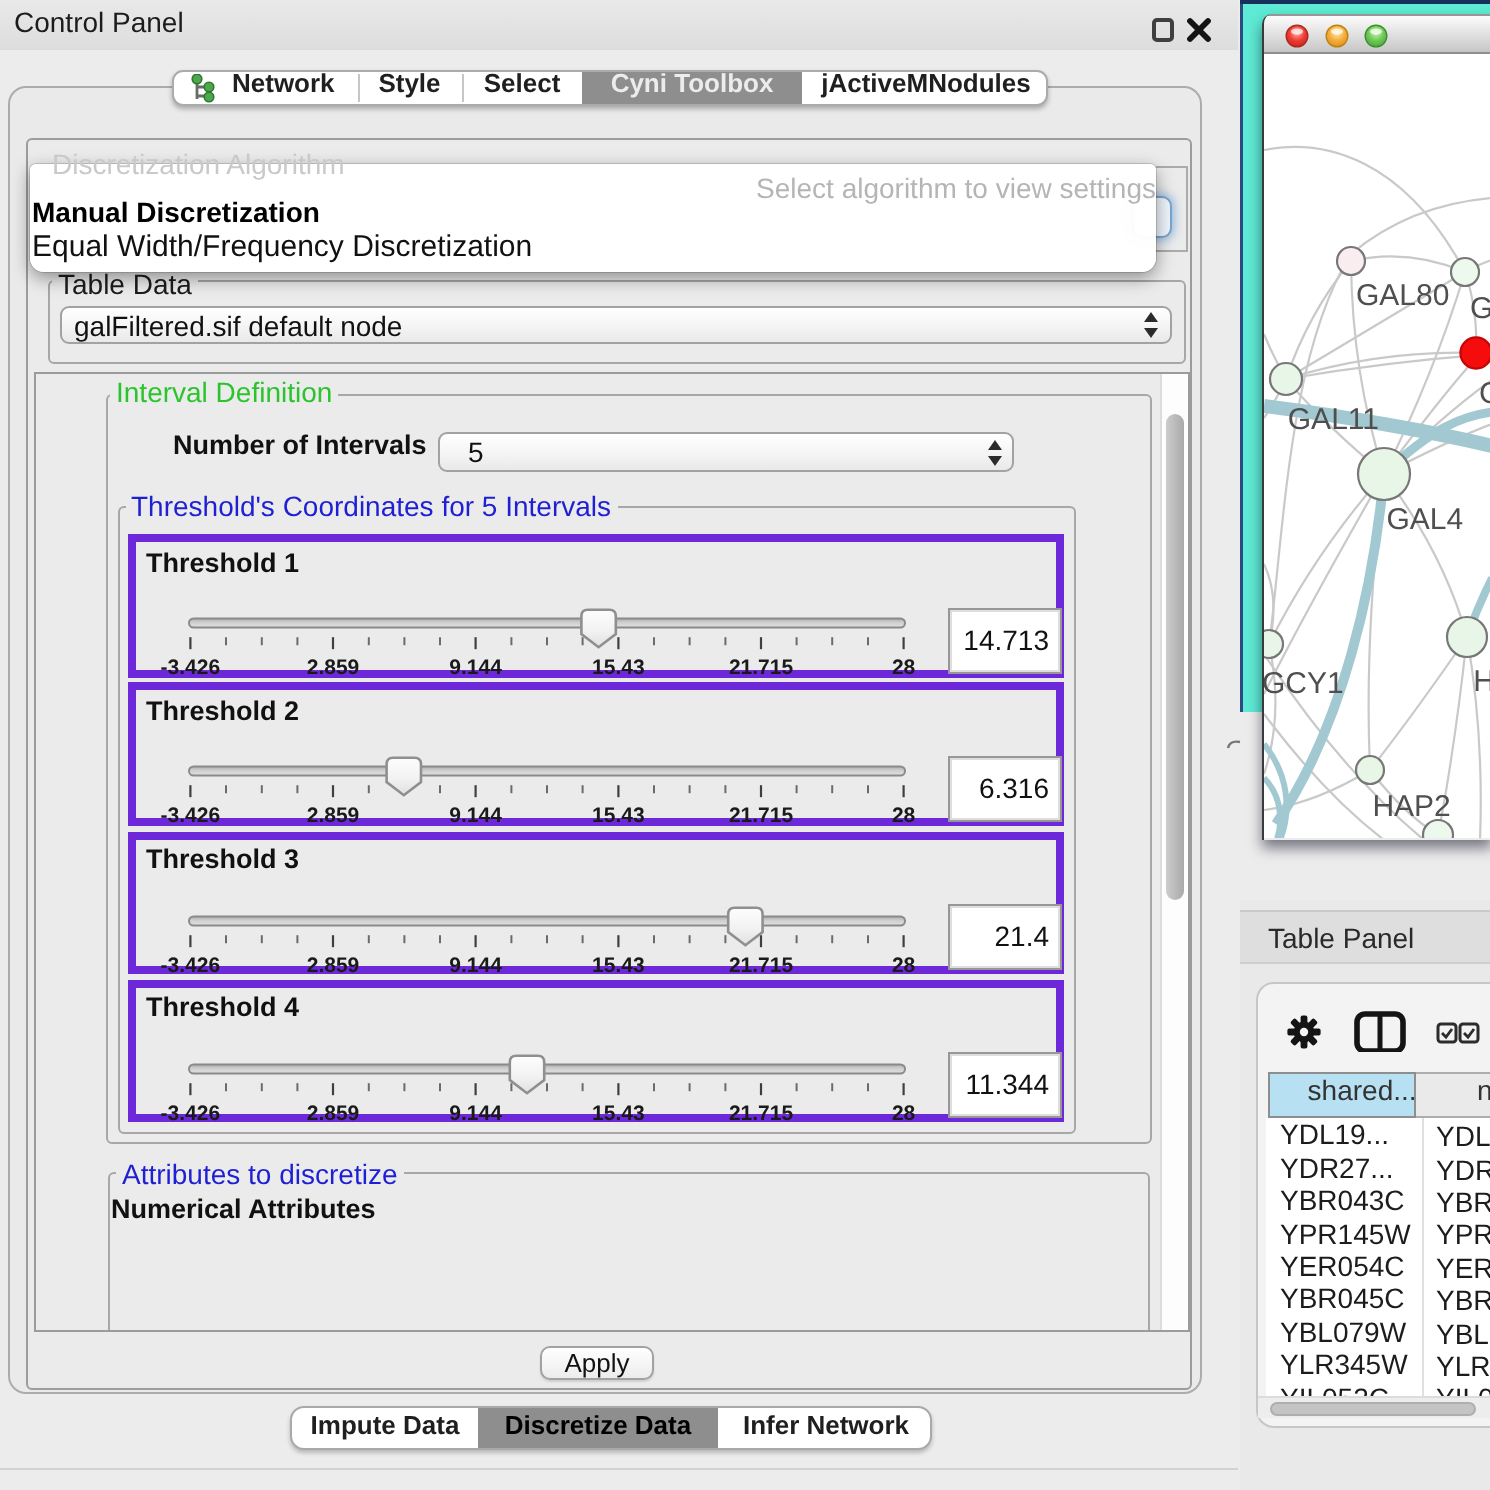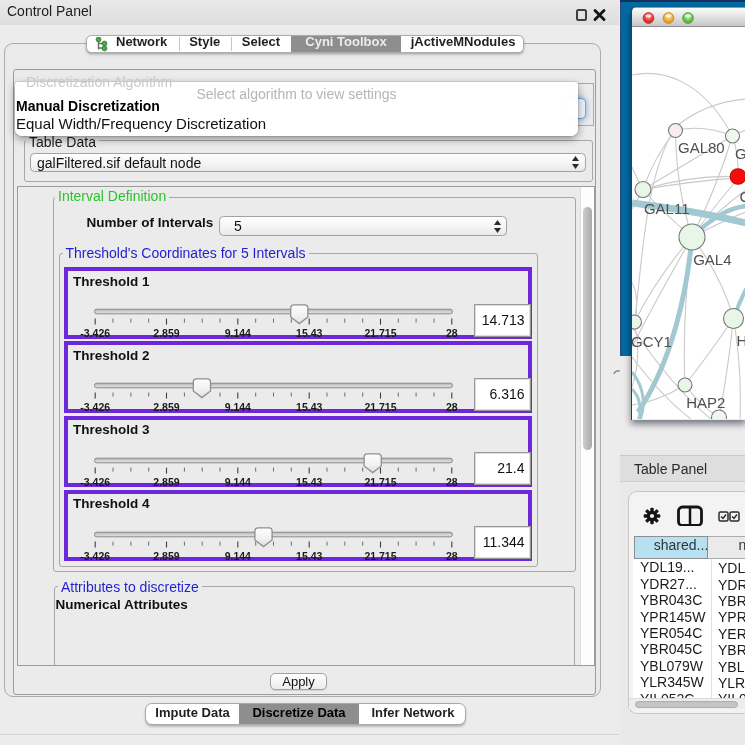--- a/index.html
+++ b/index.html
@@ -28,21 +28,21 @@
 .ttitle{position:absolute;left:5.5px;top:2.5px;font-size:13.5px;font-weight:bold;color:#111}
 .tval{position:absolute;left:406.5px;top:32.5px;width:56.5px;height:33px;background:#fff;border:1px solid #979797;box-shadow:inset 0 0 0 1px #dedede;font-size:14px;color:#111;text-align:right;padding-right:5px;line-height:31px}
 
 #popup{left:15px;top:81.5px;width:563px;height:54px;background:rgba(255,255,255,.96);border-radius:3px 3px 7px 7px;box-shadow:0 3px 9px rgba(0,0,0,.40),0 0 0 0.5px rgba(0,0,0,.15)}
 
 #applybtn{left:270px;top:672.5px;width:57px;height:17.5px;background:linear-gradient(#fff,#ececec);border:1px solid #a2a2a2;border-radius:5px;box-shadow:0 1px 1px rgba(0,0,0,.12);font-size:13px;color:#111;text-align:center;line-height:15.5px}
 #btabs{left:145px;top:703px;width:321px;height:22px;background:#fff;border:1px solid #a9a9a9;border-radius:7px;box-shadow:0 1.5px 2px rgba(0,0,0,.22)}
 #btabdark{position:absolute;left:93px;top:0;width:120px;height:100%;background:#8e8e8e}
 .btseg{position:absolute;top:0;height:100%;font-size:13px;font-weight:600;color:#1f1f1f;display:flex;align-items:center;justify-content:center;padding-bottom:3px}
 
-#bluecol{left:619.5px;top:0;width:126px;height:356px;background:#0369a1;border-top:2px solid #17305b;box-shadow:inset 1.5px 0 0 #2c4b80}
+#bluecol{left:619.5px;top:0;width:126px;height:356px;background:#5eead4;border-top:2px solid #17305b;box-shadow:inset 1.5px 0 0 #2c4b80}
 #netwin{position:absolute;left:11px;top:4.5px;width:115px;height:413px;border-left:1.5px solid #3a3a3a;border-radius:5px 0 0 0;box-shadow:0 4px 7px rgba(0,0,25,.5);overflow:hidden}
 #nettb{position:absolute;left:0;top:0;width:100%;height:20.5px;background:linear-gradient(#fcfcfc,#c6c6c6);border-top:1px solid #979797;border-bottom:1px solid #8f8f8f}
 #netcanvas{position:absolute;left:0;top:20.5px;width:100%;height:392px;background:#fff;overflow:hidden}
 #tpbar{left:619.5px;top:455px;width:125.5px;height:26.5px;background:#dedede;border-top:1px solid #cacaca;border-bottom:1px solid #cfcfcf}
 #tpbar .t{position:absolute;left:14.5px;top:5px;font-size:14px;color:#2a2a2a}
 #rightbg{left:619.5px;top:450px;width:125.5px;height:295px;background:#e9e9e9;z-index:-1}
 #tablepanel{left:628px;top:490.5px;width:130px;height:223px;background:#f3f3f3;border:1.5px solid #c6c6c6;border-radius:9px 0 0 9px;border-right:none}
 .hcell{position:absolute;top:44px;height:23px;font-size:14px}
 #rows{position:absolute;left:4px;top:67.2px;width:126px;height:139.3px;background:#fff;overflow:hidden}
 .trow{position:absolute;left:0;width:100%;height:16.4px;font-size:14px;color:#1c1c1c}
@@ -257,21 +257,21 @@
 </div>
 <div class="abs" id="applybtn">Apply</div>
 <div class="abs" id="btabs">
       <div id="btabdark"></div>
       <div class="btseg" style="left:0;width:93px">Impute Data</div>
       <div class="btseg" style="left:93px;width:120px;color:#000000">Discretize Data</div>
       <div class="btseg" style="left:213px;width:108px">Infer Network</div>
     </div>
 <div class="abs" style="left:0;top:734px;width:619px;height:1px;background:#d2d2d2"></div>
 <div class="abs" id="popup">
-      <div style="position:absolute;left:0;top:4.8px;width:100%;text-align:center;font-size:14px;color:#b5b5b5">Select algorithm to view settings</div>
+      <div style="position:absolute;left:0;top:4.8px;width:100%;text-align:right;font-size:14px;color:#b5b5b5">Select algorithm to view settings</div>
       <div style="position:absolute;left:1px;top:16.6px;font-size:14px;font-weight:bold;color:#000">Manual Discretization</div>
       <div style="position:absolute;left:1px;top:33.8px;font-size:15px;color:#111">Equal Width/Frequency Discretization</div>
     </div>
 <div class="abs" style="left:26px;top:73.5px;font-size:14px;color:#c9c9c9;z-index:5">Discretization Algorithm</div>
 <svg class="abs" style="left:613px;top:367.5px" width="8" height="8">
       <path d="M1 6 Q 2 2 7 3" fill="none" stroke="#777" stroke-width="1.2"></path>
     </svg>
 <div class="abs" id="rightbg"></div>
 <div class="abs" id="bluecol">
       <div id="netwin">

